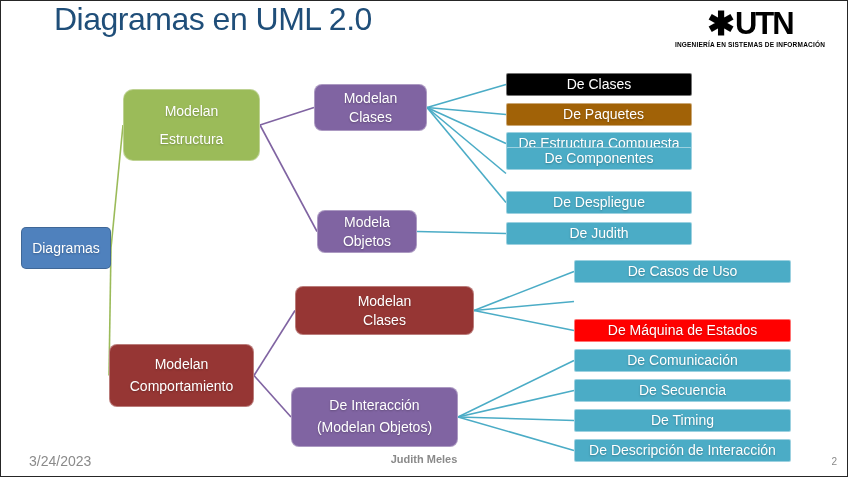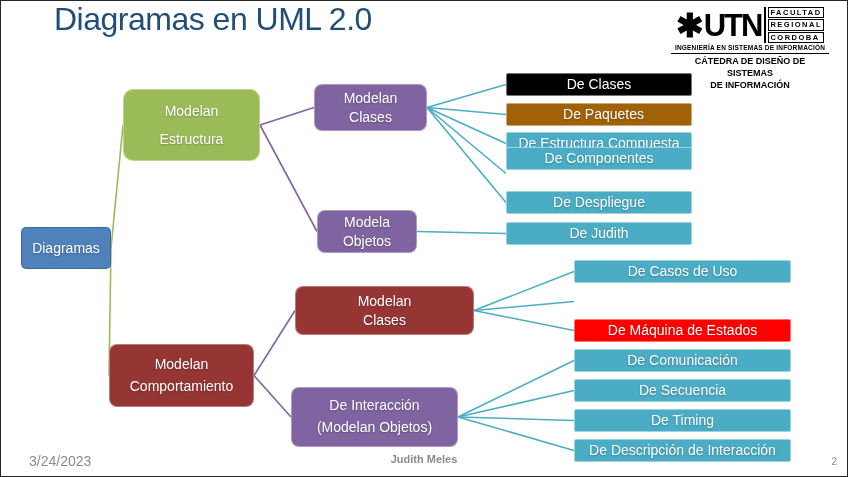--- a/index.html
+++ b/index.html
@@ -106,29 +106,22 @@
       <line x1="457" y1="416" x2="573" y2="419.5" stroke="#4BACC6" stroke-width="1.6"></line>
       <line x1="457" y1="416" x2="573" y2="449.5" stroke="#4BACC6" stroke-width="1.6"></line>
     </svg>
 
   <h1 class="title" style="color: rgb(31, 78, 121);">Diagramas en UML 2.0</h1>
 
   <div class="logo">
     <div class="logo-row">
       <span class="gear">✱</span>
       <span class="utn">UTN</span>
-      <span class="fac-stack">
-        <span>FACULTAD</span>
-        <span>REGIONAL</span>
-        <span>CORDOBA</span>
-      </span>
     </div>
     <div class="program">INGENIERÍA EN SISTEMAS DE INFORMACIÓN</div>
-    <div class="catedra">CÁTEDRA DE DISEÑO DE SISTEMAS
-DE INFORMACIÓN</div>
   </div>
 
   <div class="node" id="n-diagramas" style="background: rgb(79, 129, 189);">Diagramas</div>
 
   <div class="node spread" id="n-modelan-estructura" style="background: rgb(155, 187, 89);">Modelan
 Estructura</div>
 
   <div class="node" id="n-modelan-clases-e" style="background: rgb(128, 100, 162);">Modelan
 Clases</div>
 

